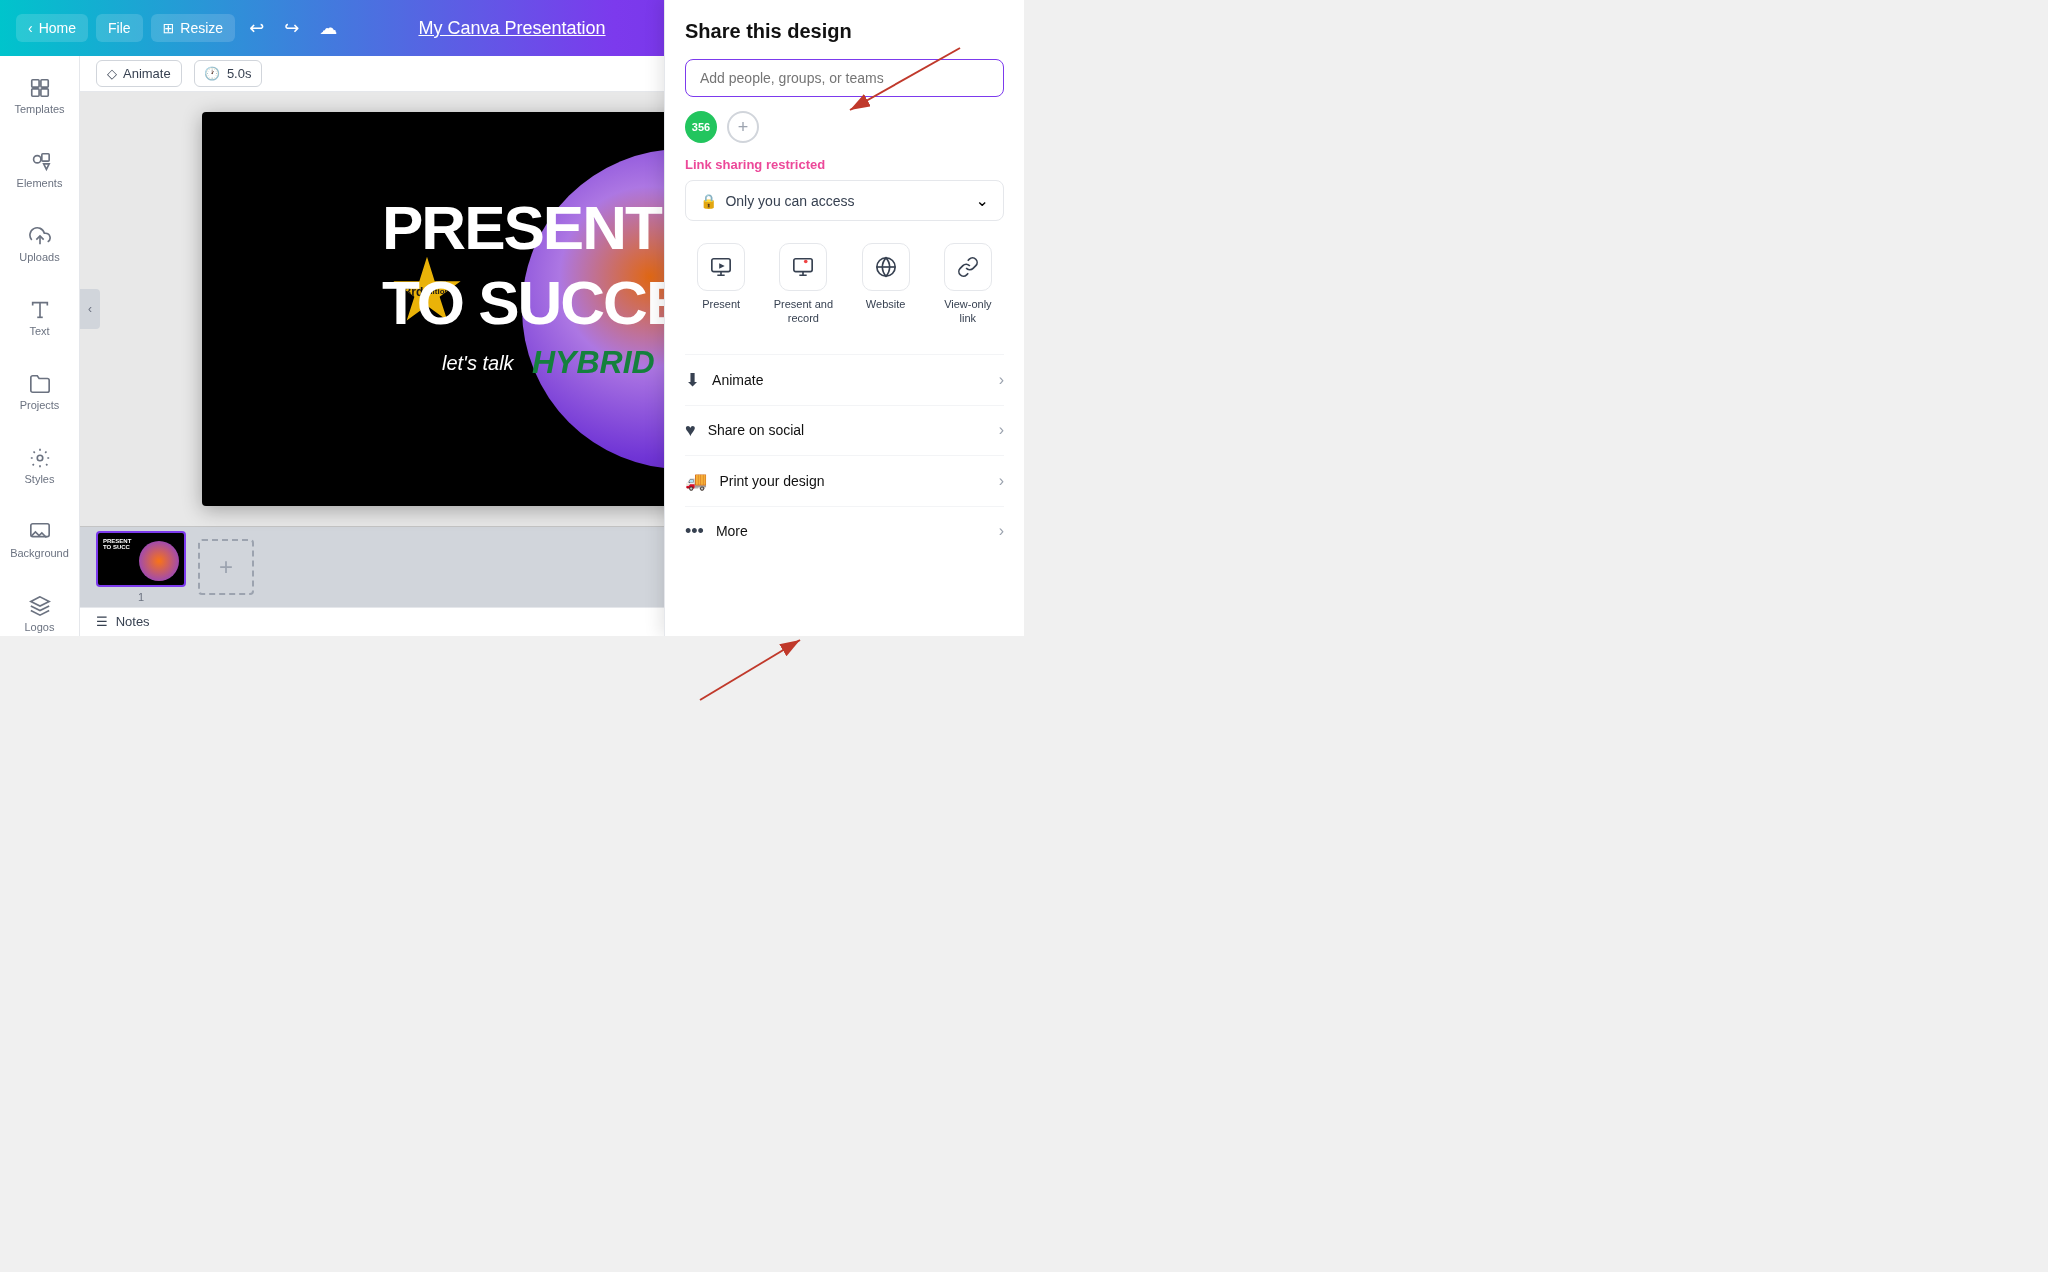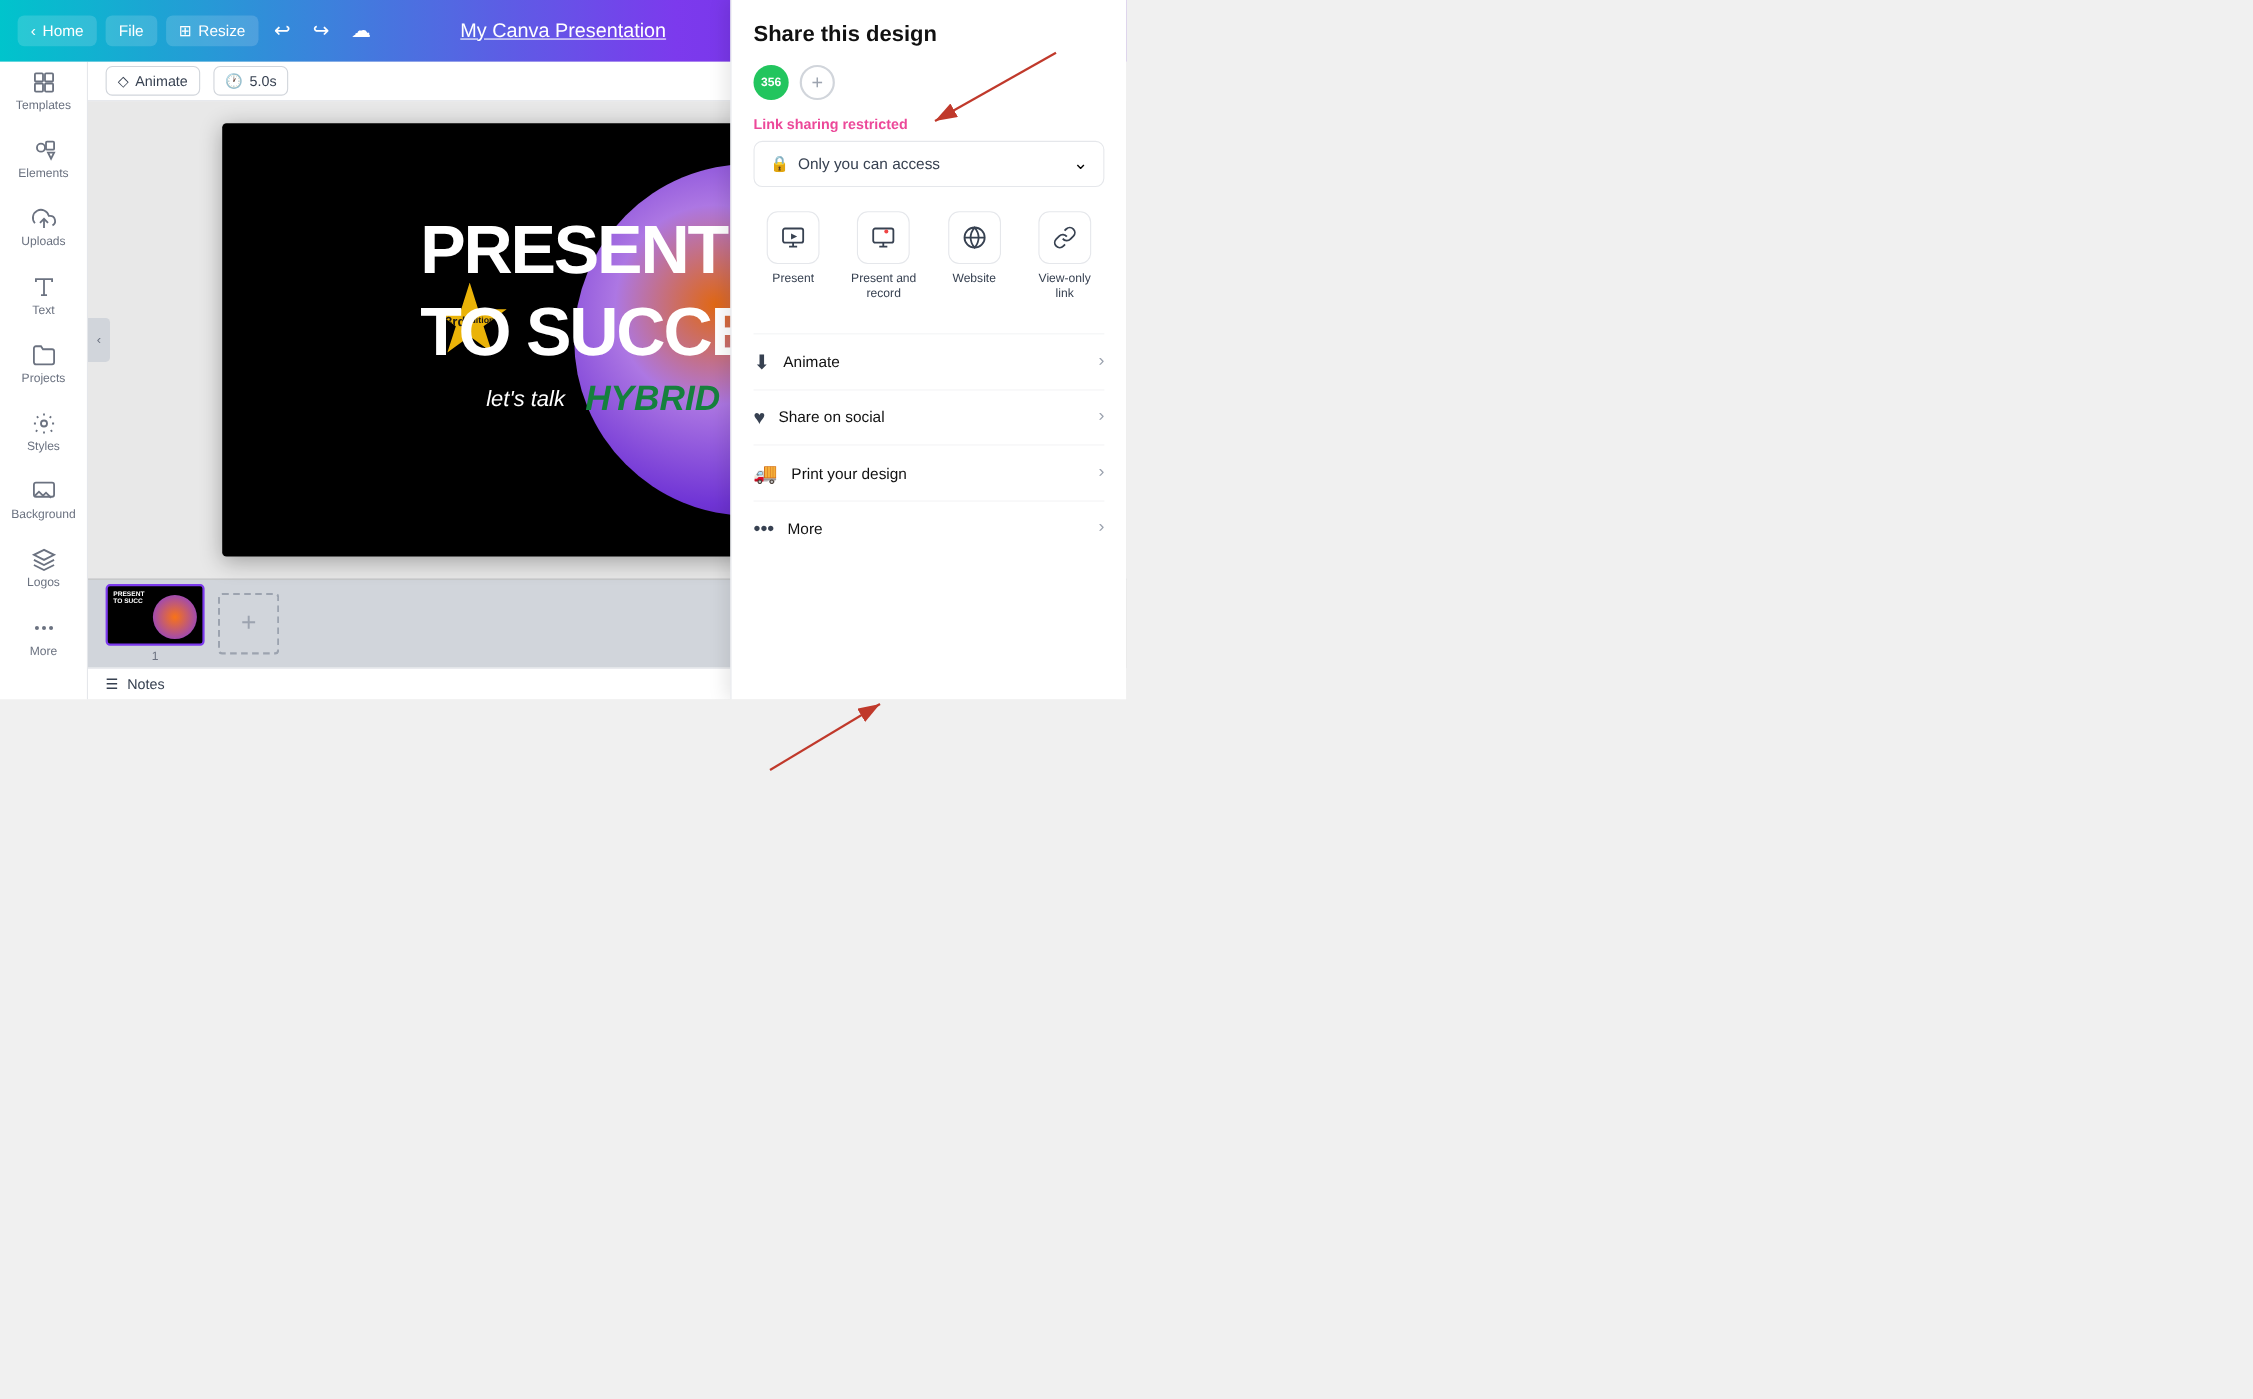--- a/index.html
+++ b/index.html
@@ -98,22 +98,22 @@
     }
 
     
     #sidebar {
       width: 80px;
       background: white;
       border-right: 1px solid #e5e7eb;
       display: flex;
       flex-direction: column;
       align-items: center;
-      padding: 0 0;
-      gap: 8px;
+      padding: 13px 0;
+      gap: 20px;
       overflow-y: auto;
     }
     .sidebar-item {
       display: flex;
       flex-direction: column;
       align-items: center;
       gap: 4px;
       padding: 8px 4px;
       border-radius: 8px;
       cursor: pointer;
@@ -596,20 +596,21 @@
       <input type="range" class="zoom-slider" min="10" max="200" value="52" style="width: 80px;">
       <button style="background:none;border:1px solid #d1d5db;border-radius:4px;padding:3px 8px;font-size:11px;cursor:pointer;">⊞</button>
       <button style="background:none;border:none;cursor:pointer;font-size:16px;color:#374151;">⛶</button>
       <button style="background:none;border:none;cursor:pointer;font-size:16px;color:#374151;">?</button>
     </div>
   </div>
 
   <div id="share-panel">
     <div class="share-title">Share this design</div>
 
+    <input class="share-input" type="text" placeholder="Add people, groups, or teams" style="">
 
     <div class="share-people-row">
       <div class="share-avatar">356</div>
       <button class="share-add-person">+</button>
     </div>
 
     <div class="share-section-label">Link sharing restricted</div>
 
     <div class="share-access-dropdown">
       <div class="access-left">

